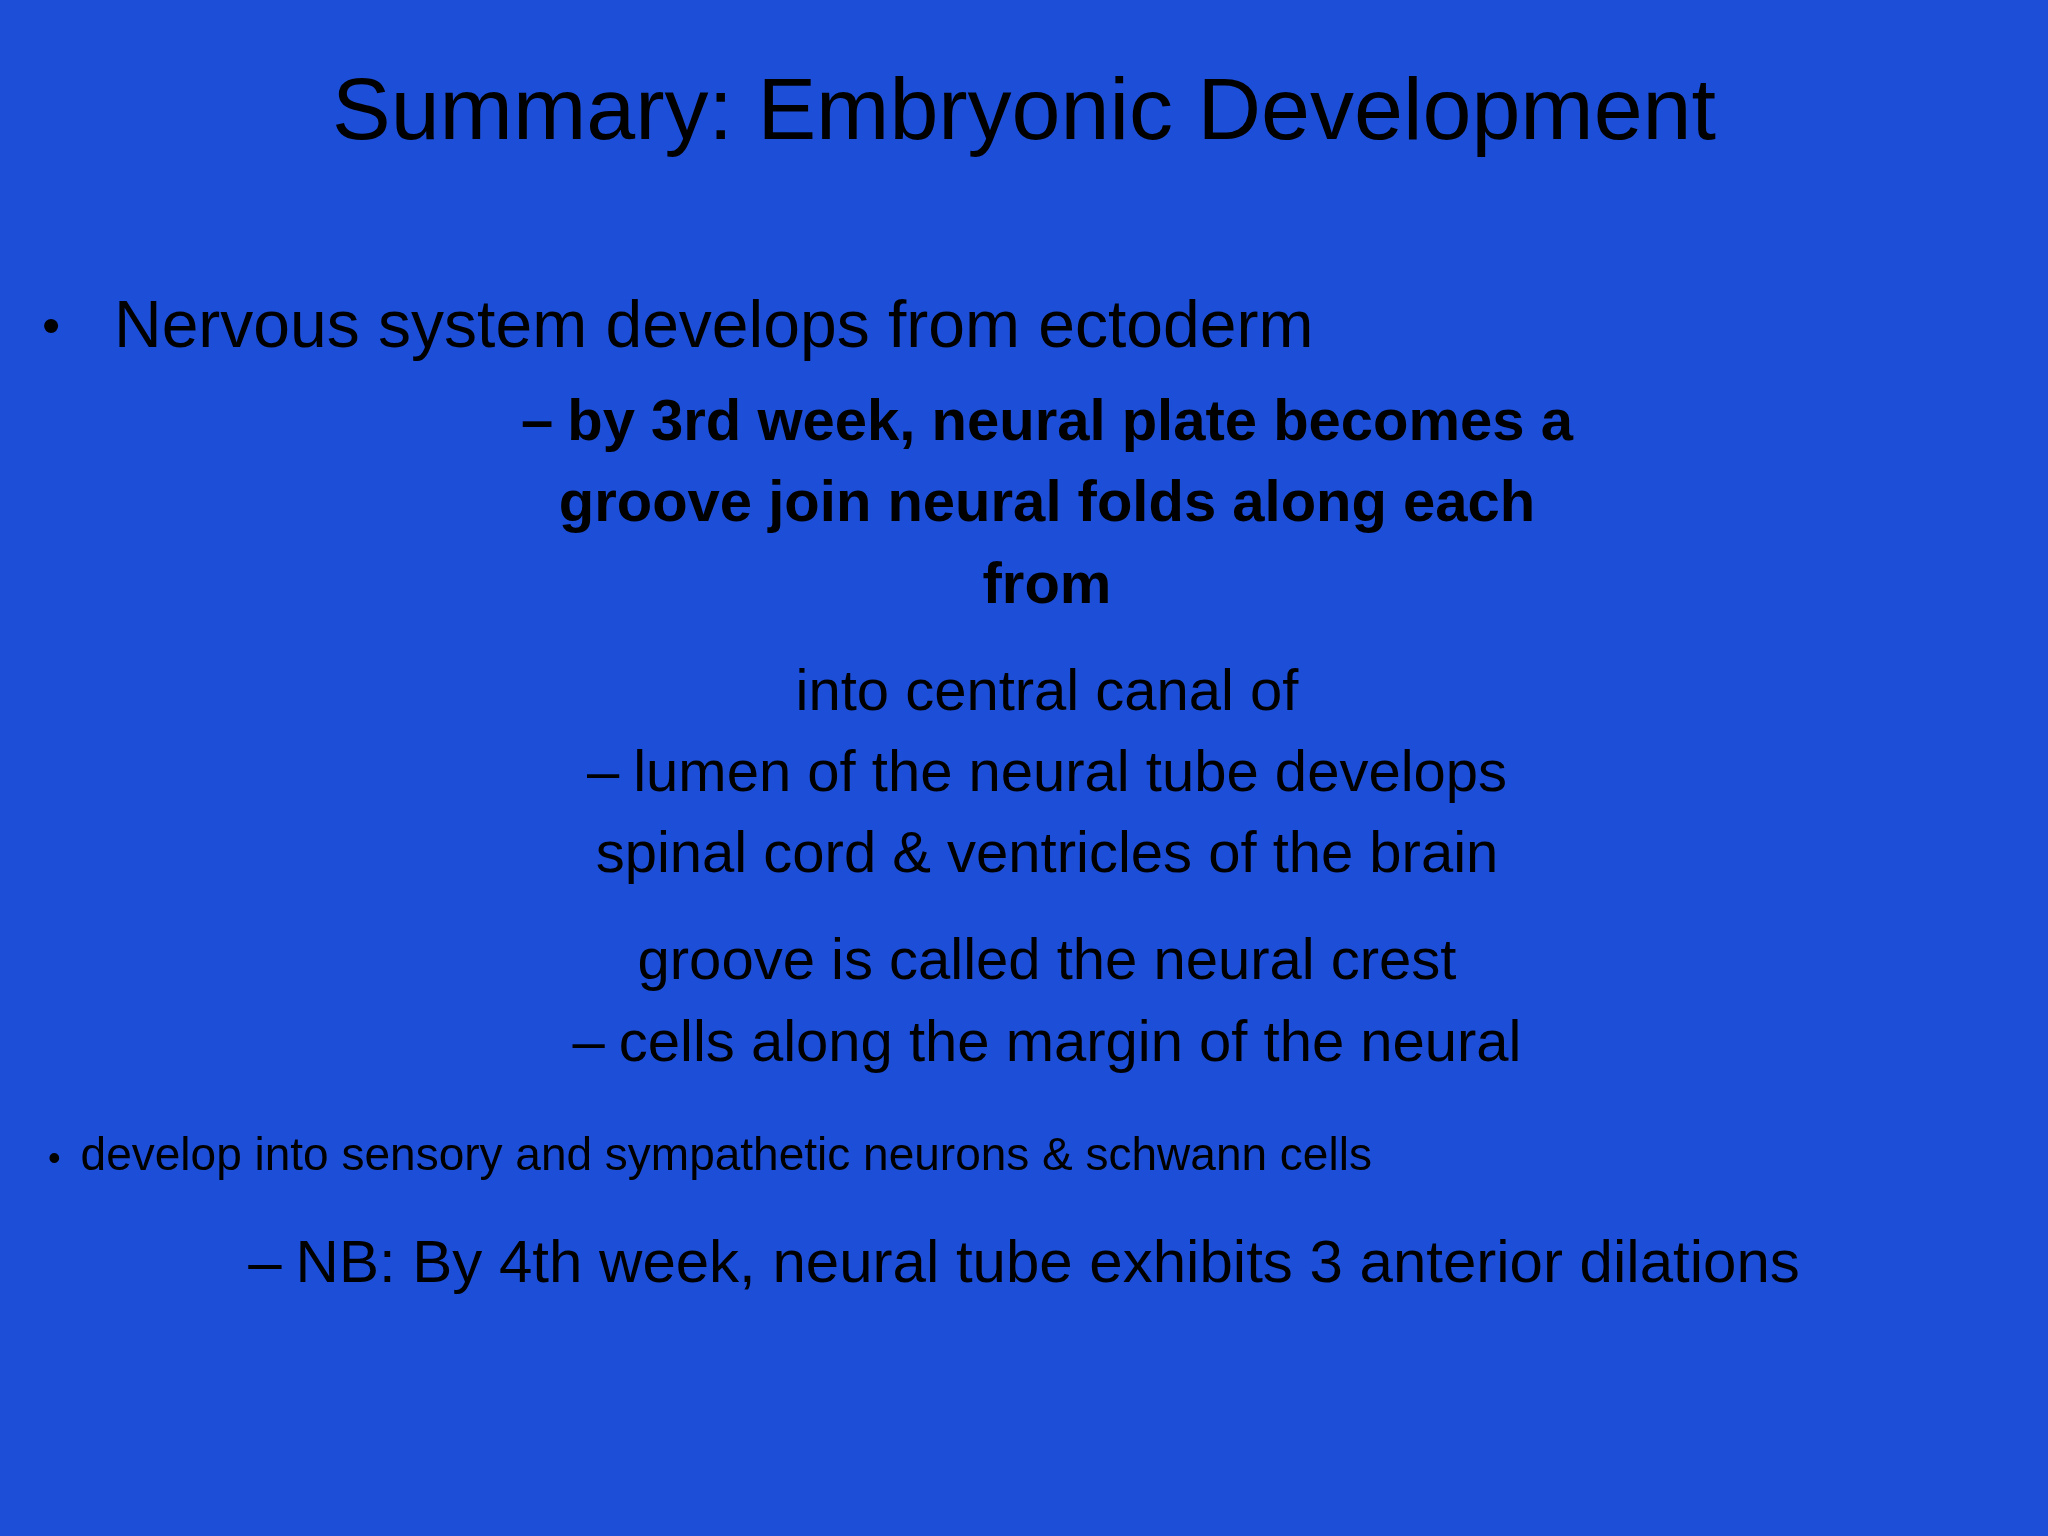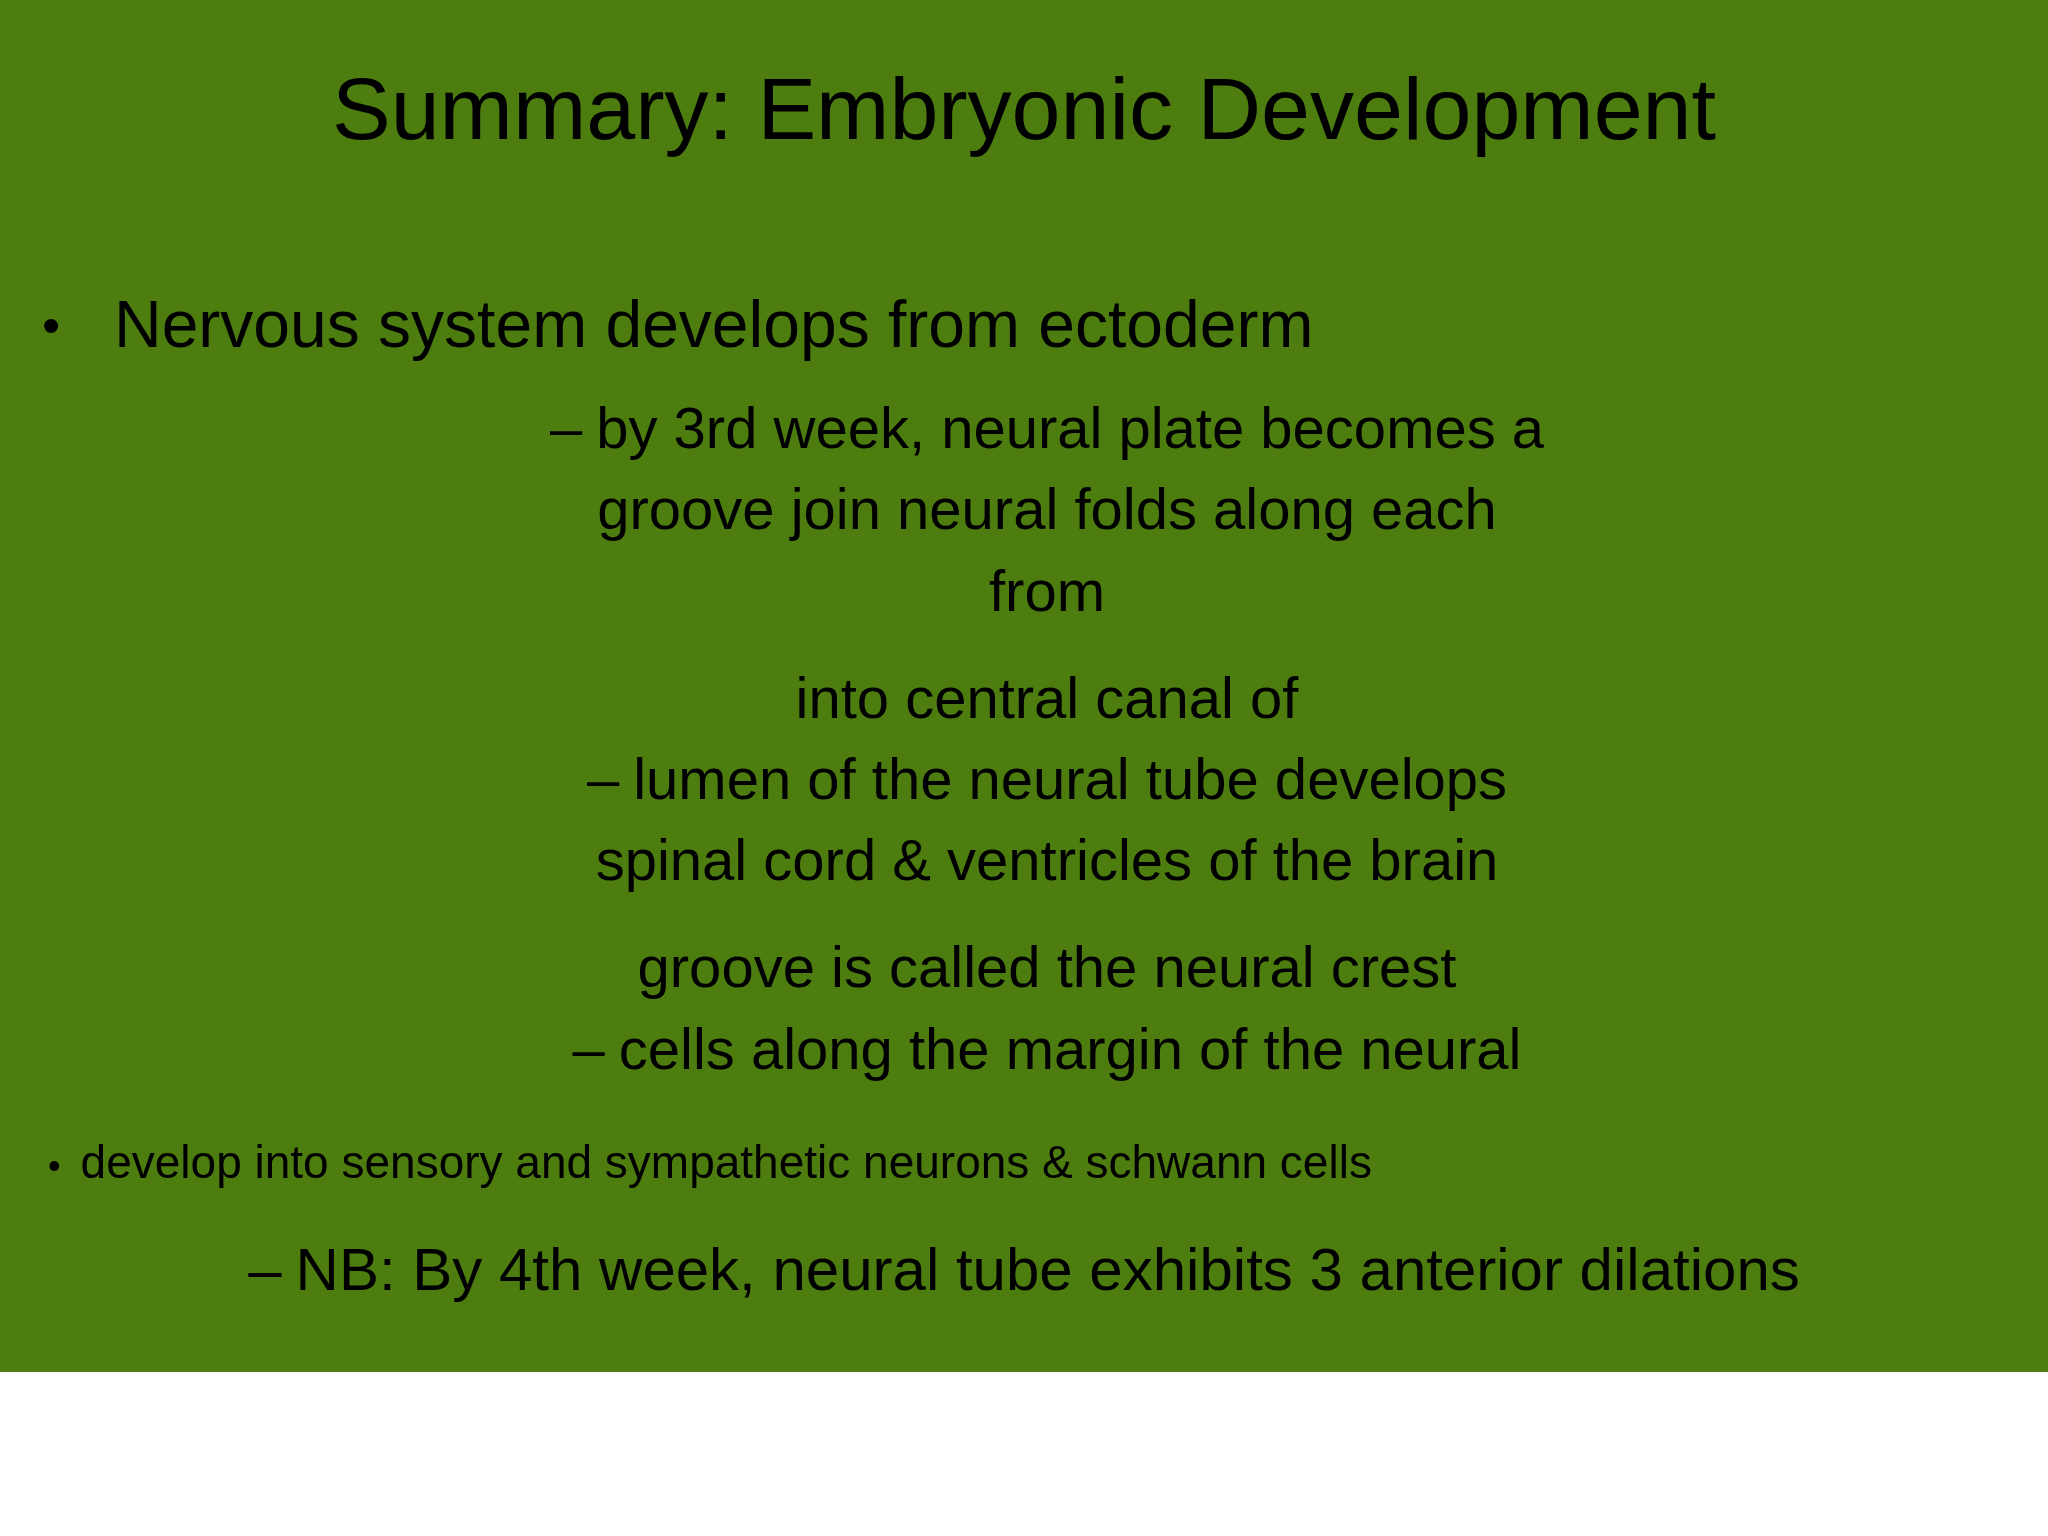--- a/index.html
+++ b/index.html
@@ -3,22 +3,22 @@
 <meta charset="utf-8">
 <style>
   html, body {
     margin: 0;
     padding: 0;
     background: #ffffff;
   }
   .slide {
     position: relative;
     width: 2048px;
-    height: 1372px;
-    background: #4d7c0f;
+    height: 1536px;
+    background: #1d4ed8;
     color: #000000;
     font-family: "Liberation Sans", "DejaVu Sans", sans-serif;
     overflow: hidden;
   }
   .title {
     margin: 0;
     padding-top: 58px;
     text-align: center;
     font-size: 88px;
     font-weight: 400;
@@ -42,21 +42,22 @@
   .subs {
     text-align: center;
     font-size: 58px;
     line-height: 1.4;
     padding-left: 46px; 
   }
   .sub {
     margin-top: 26px;
   }
   .sub:first-child {
-    margin-top: 24px;
+    margin-top: 16px;
+    font-weight: bold;
   }
   .sub .line {
     white-space: nowrap;
   }
   .dash {
     padding-right: 14px;
   }
   .sub-sub {
     margin-top: 46px;
     font-size: 46px;

